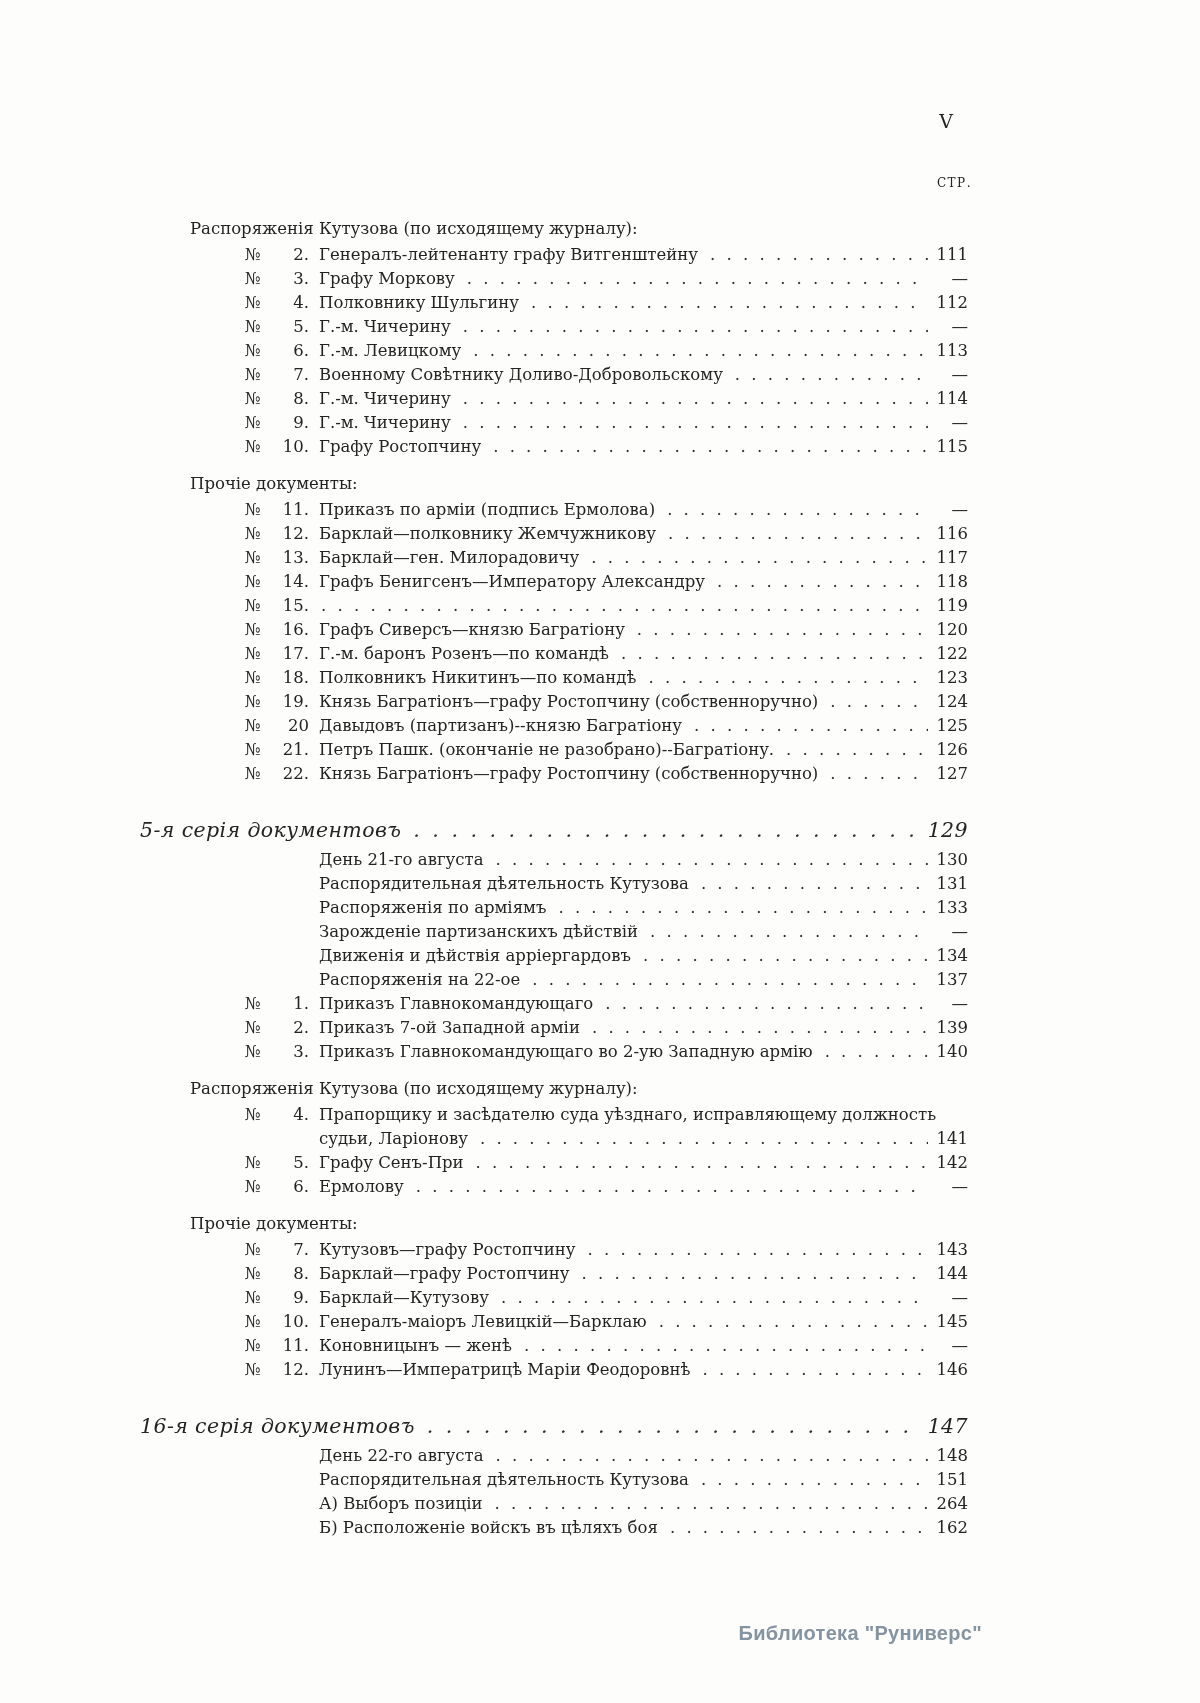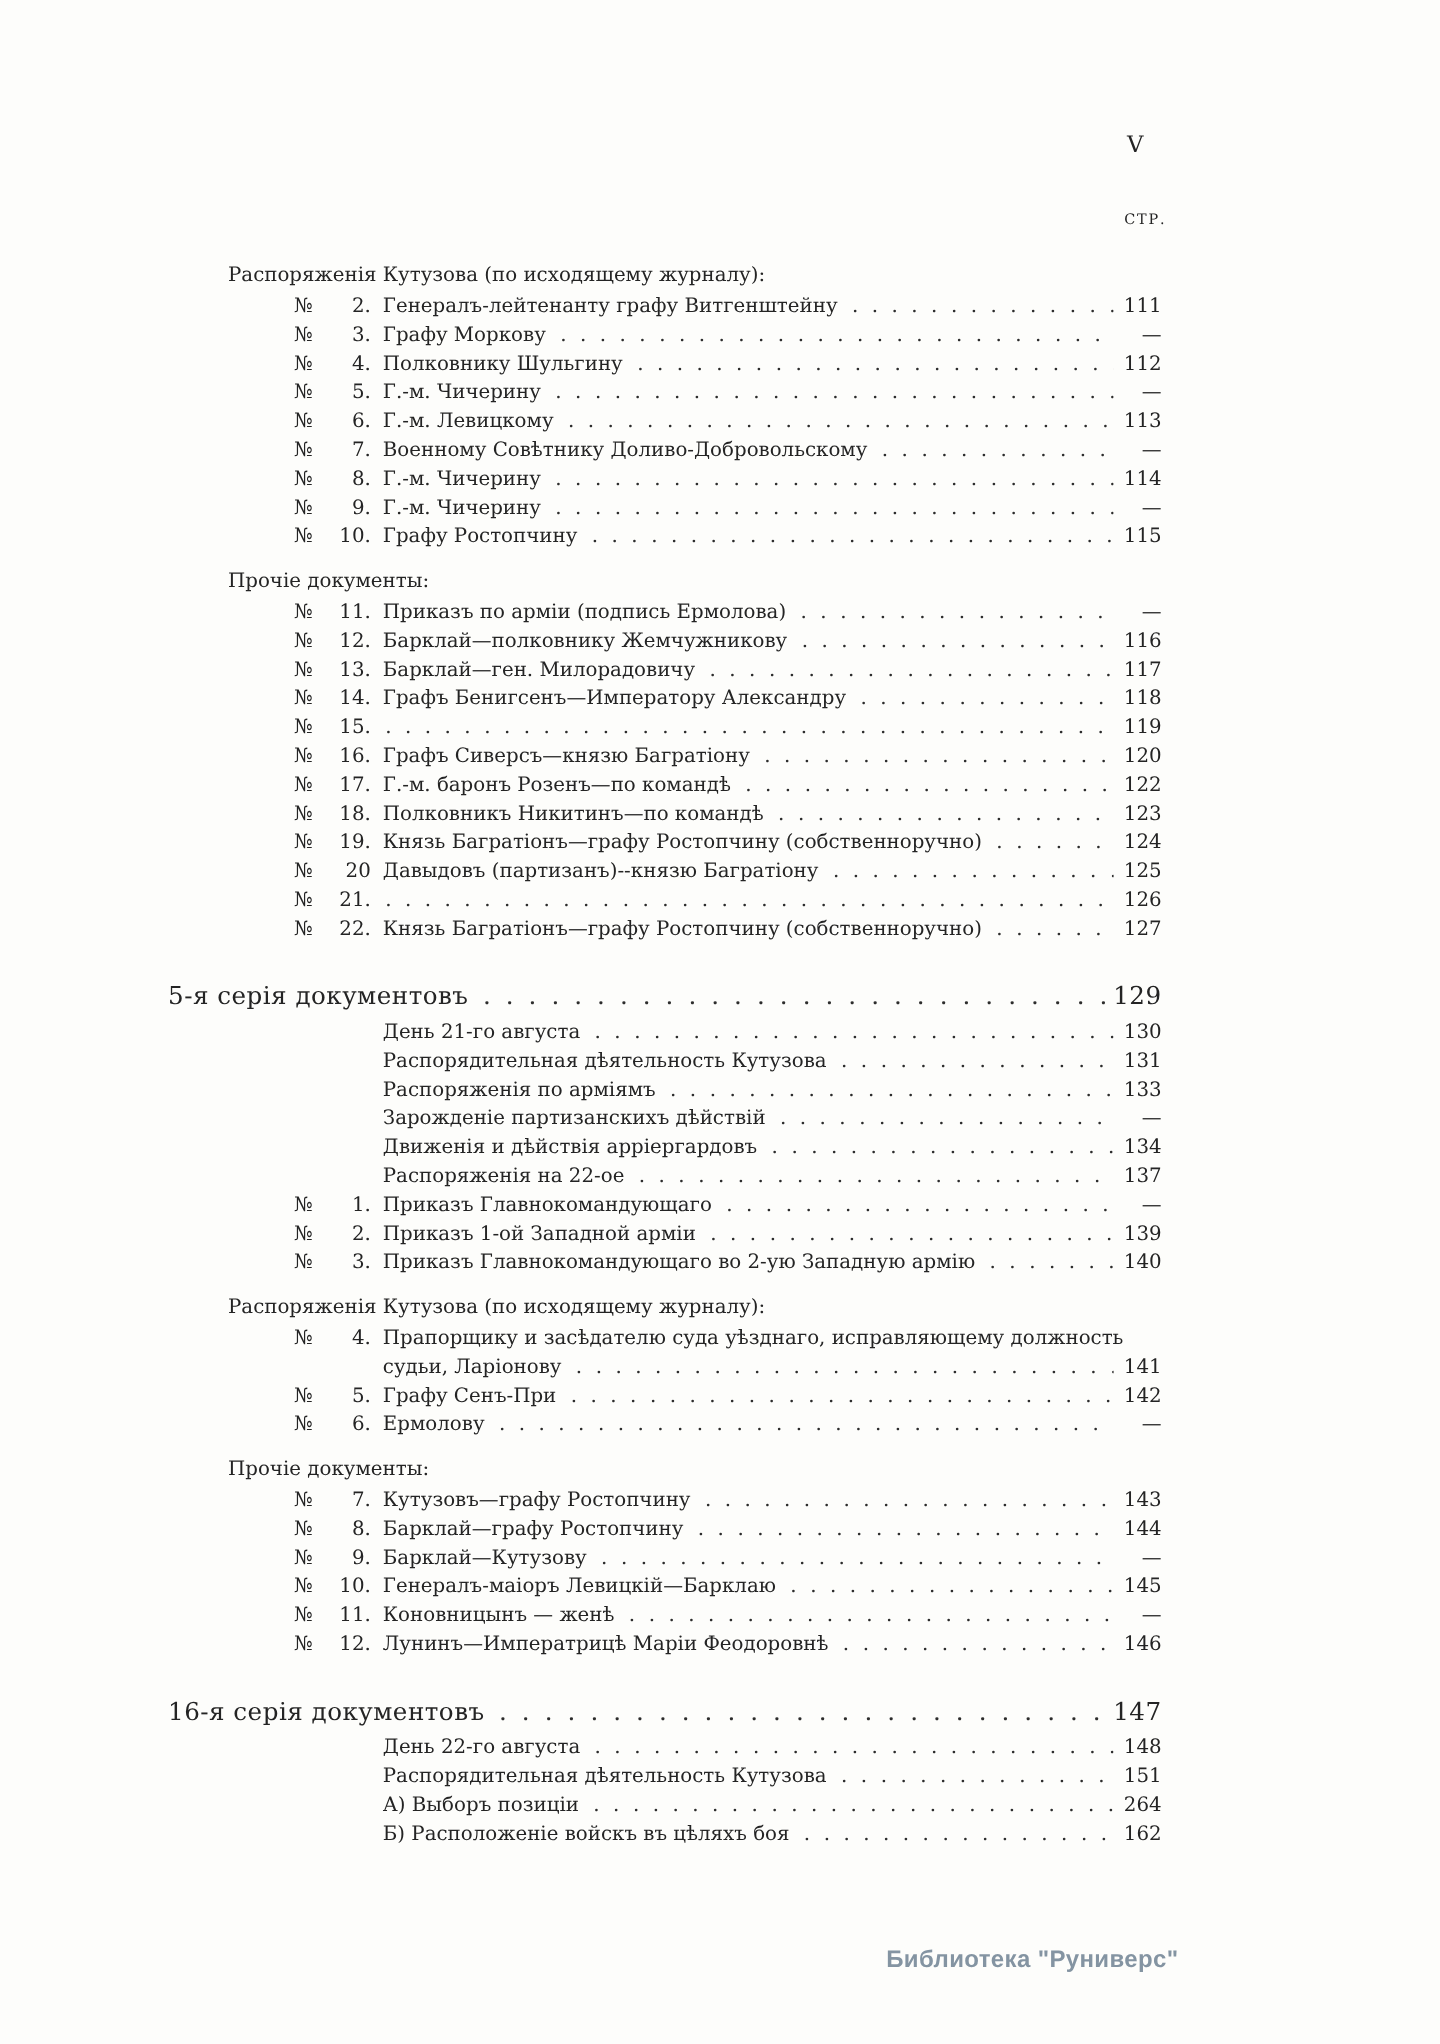--- a/index.html
+++ b/index.html
@@ -45,20 +45,21 @@
     padding-left: 50px;
     margin-top: 13px;
     margin-bottom: 2px;
   }
   .row.entry { padding-left: 105px; }
   .row.series {
     margin-top: 32px;
     margin-bottom: 6px;
     font-size: 20.5px;
     letter-spacing: 0.4px;
+    font-style: italic;
   }
   .num {
     display: inline-flex;
     justify-content: space-between;
     width: 64px;
     flex: none;
   }
   .title { margin-left: 10px; flex: none; }
   .series-title { flex: none; }
   .leader {
@@ -266,20 +267,21 @@
         </span>
         <span class="title">Давыдовъ (партизанъ)--князю Багратіону</span>
         <span class="leader"></span>
         <span class="pg">125</span>
       </div>
       <div class="row entry">
         <span class="num">
           <span class="no-sign">№</span>
           <span class="no-val">21.</span>
         </span>
+        <span class="title">Петръ Пашк. (окончаніе не разобрано)--Багратіону.</span>
         <span class="leader"></span>
         <span class="pg">126</span>
       </div>
       <div class="row entry">
         <span class="num">
           <span class="no-sign">№</span>
           <span class="no-val">22.</span>
         </span>
         <span class="title">Князь Багратіонъ—графу Ростопчину (собственноручно)</span>
         <span class="leader"></span>
@@ -333,21 +335,21 @@
         </span>
         <span class="title">Приказъ Главнокомандующаго</span>
         <span class="leader"></span>
         <span class="pg">—</span>
       </div>
       <div class="row entry">
         <span class="num">
           <span class="no-sign">№</span>
           <span class="no-val">2.</span>
         </span>
-        <span class="title">Приказъ 1-ой Западной арміи</span>
+        <span class="title">Приказъ 7-ой Западной арміи</span>
         <span class="leader"></span>
         <span class="pg">139</span>
       </div>
       <div class="row entry">
         <span class="num">
           <span class="no-sign">№</span>
           <span class="no-val">3.</span>
         </span>
         <span class="title">Приказъ Главнокомандующаго во 2-ую Западную армію</span>
         <span class="leader"></span>

